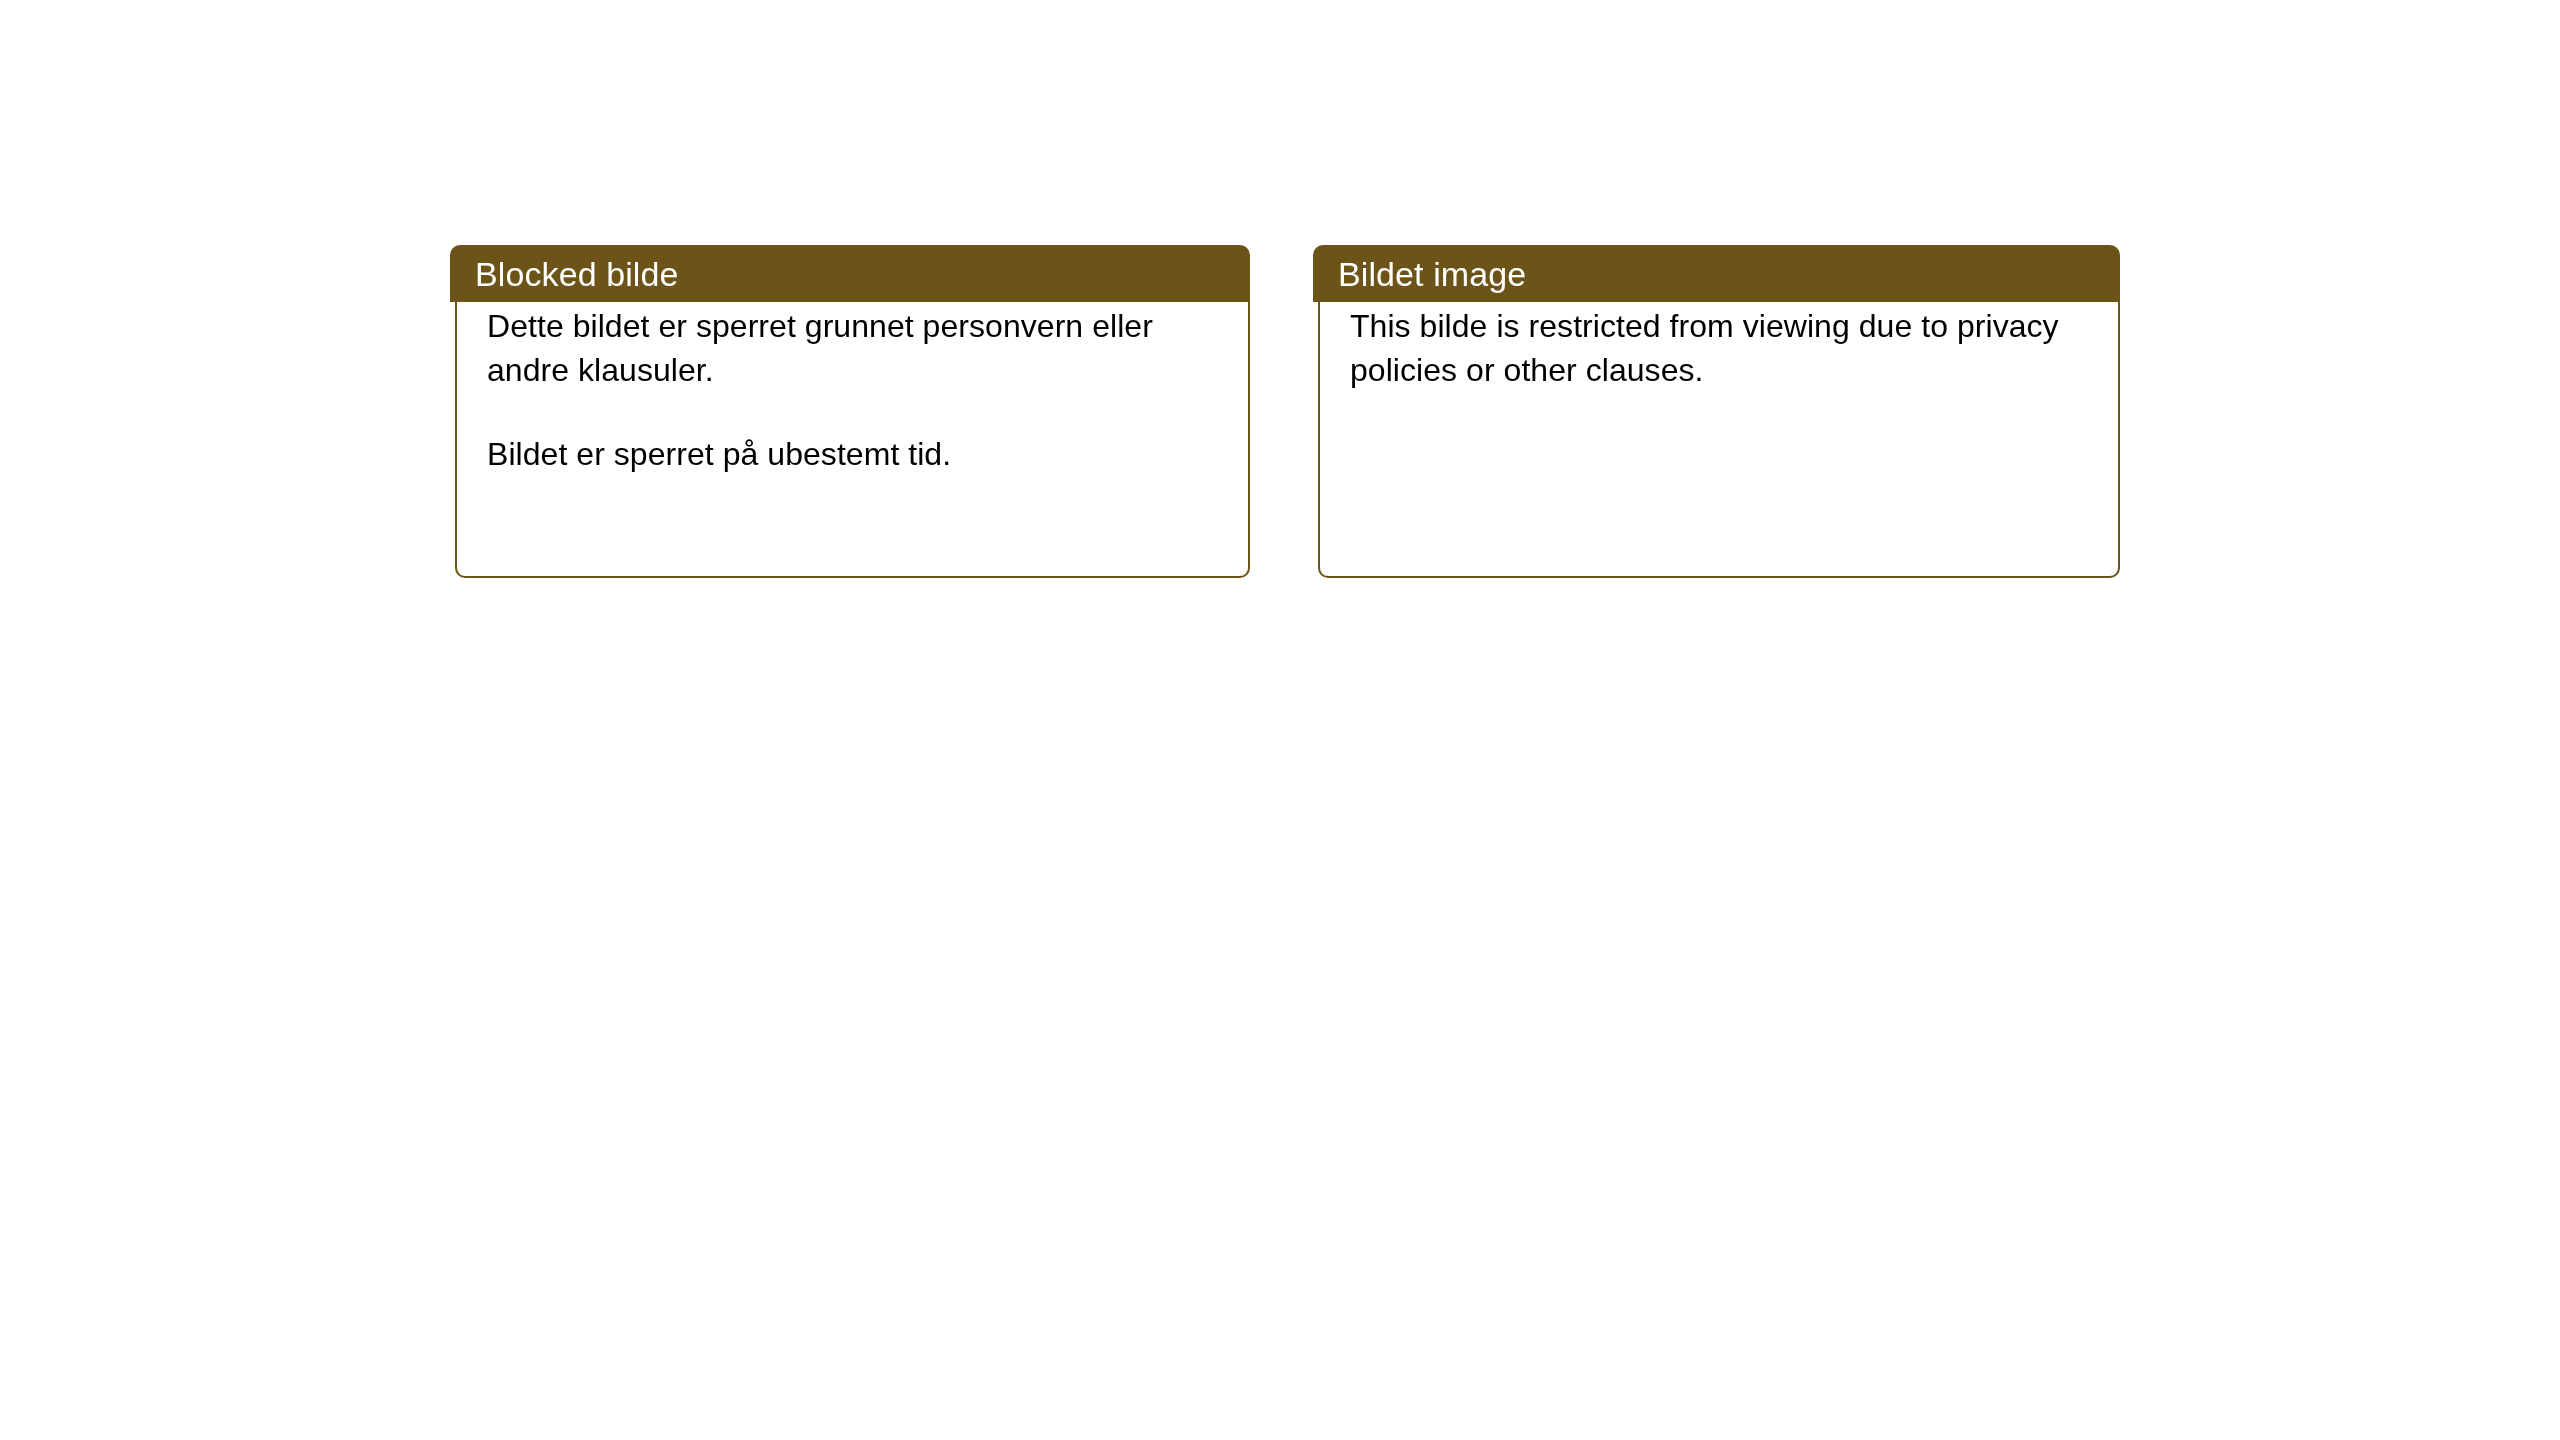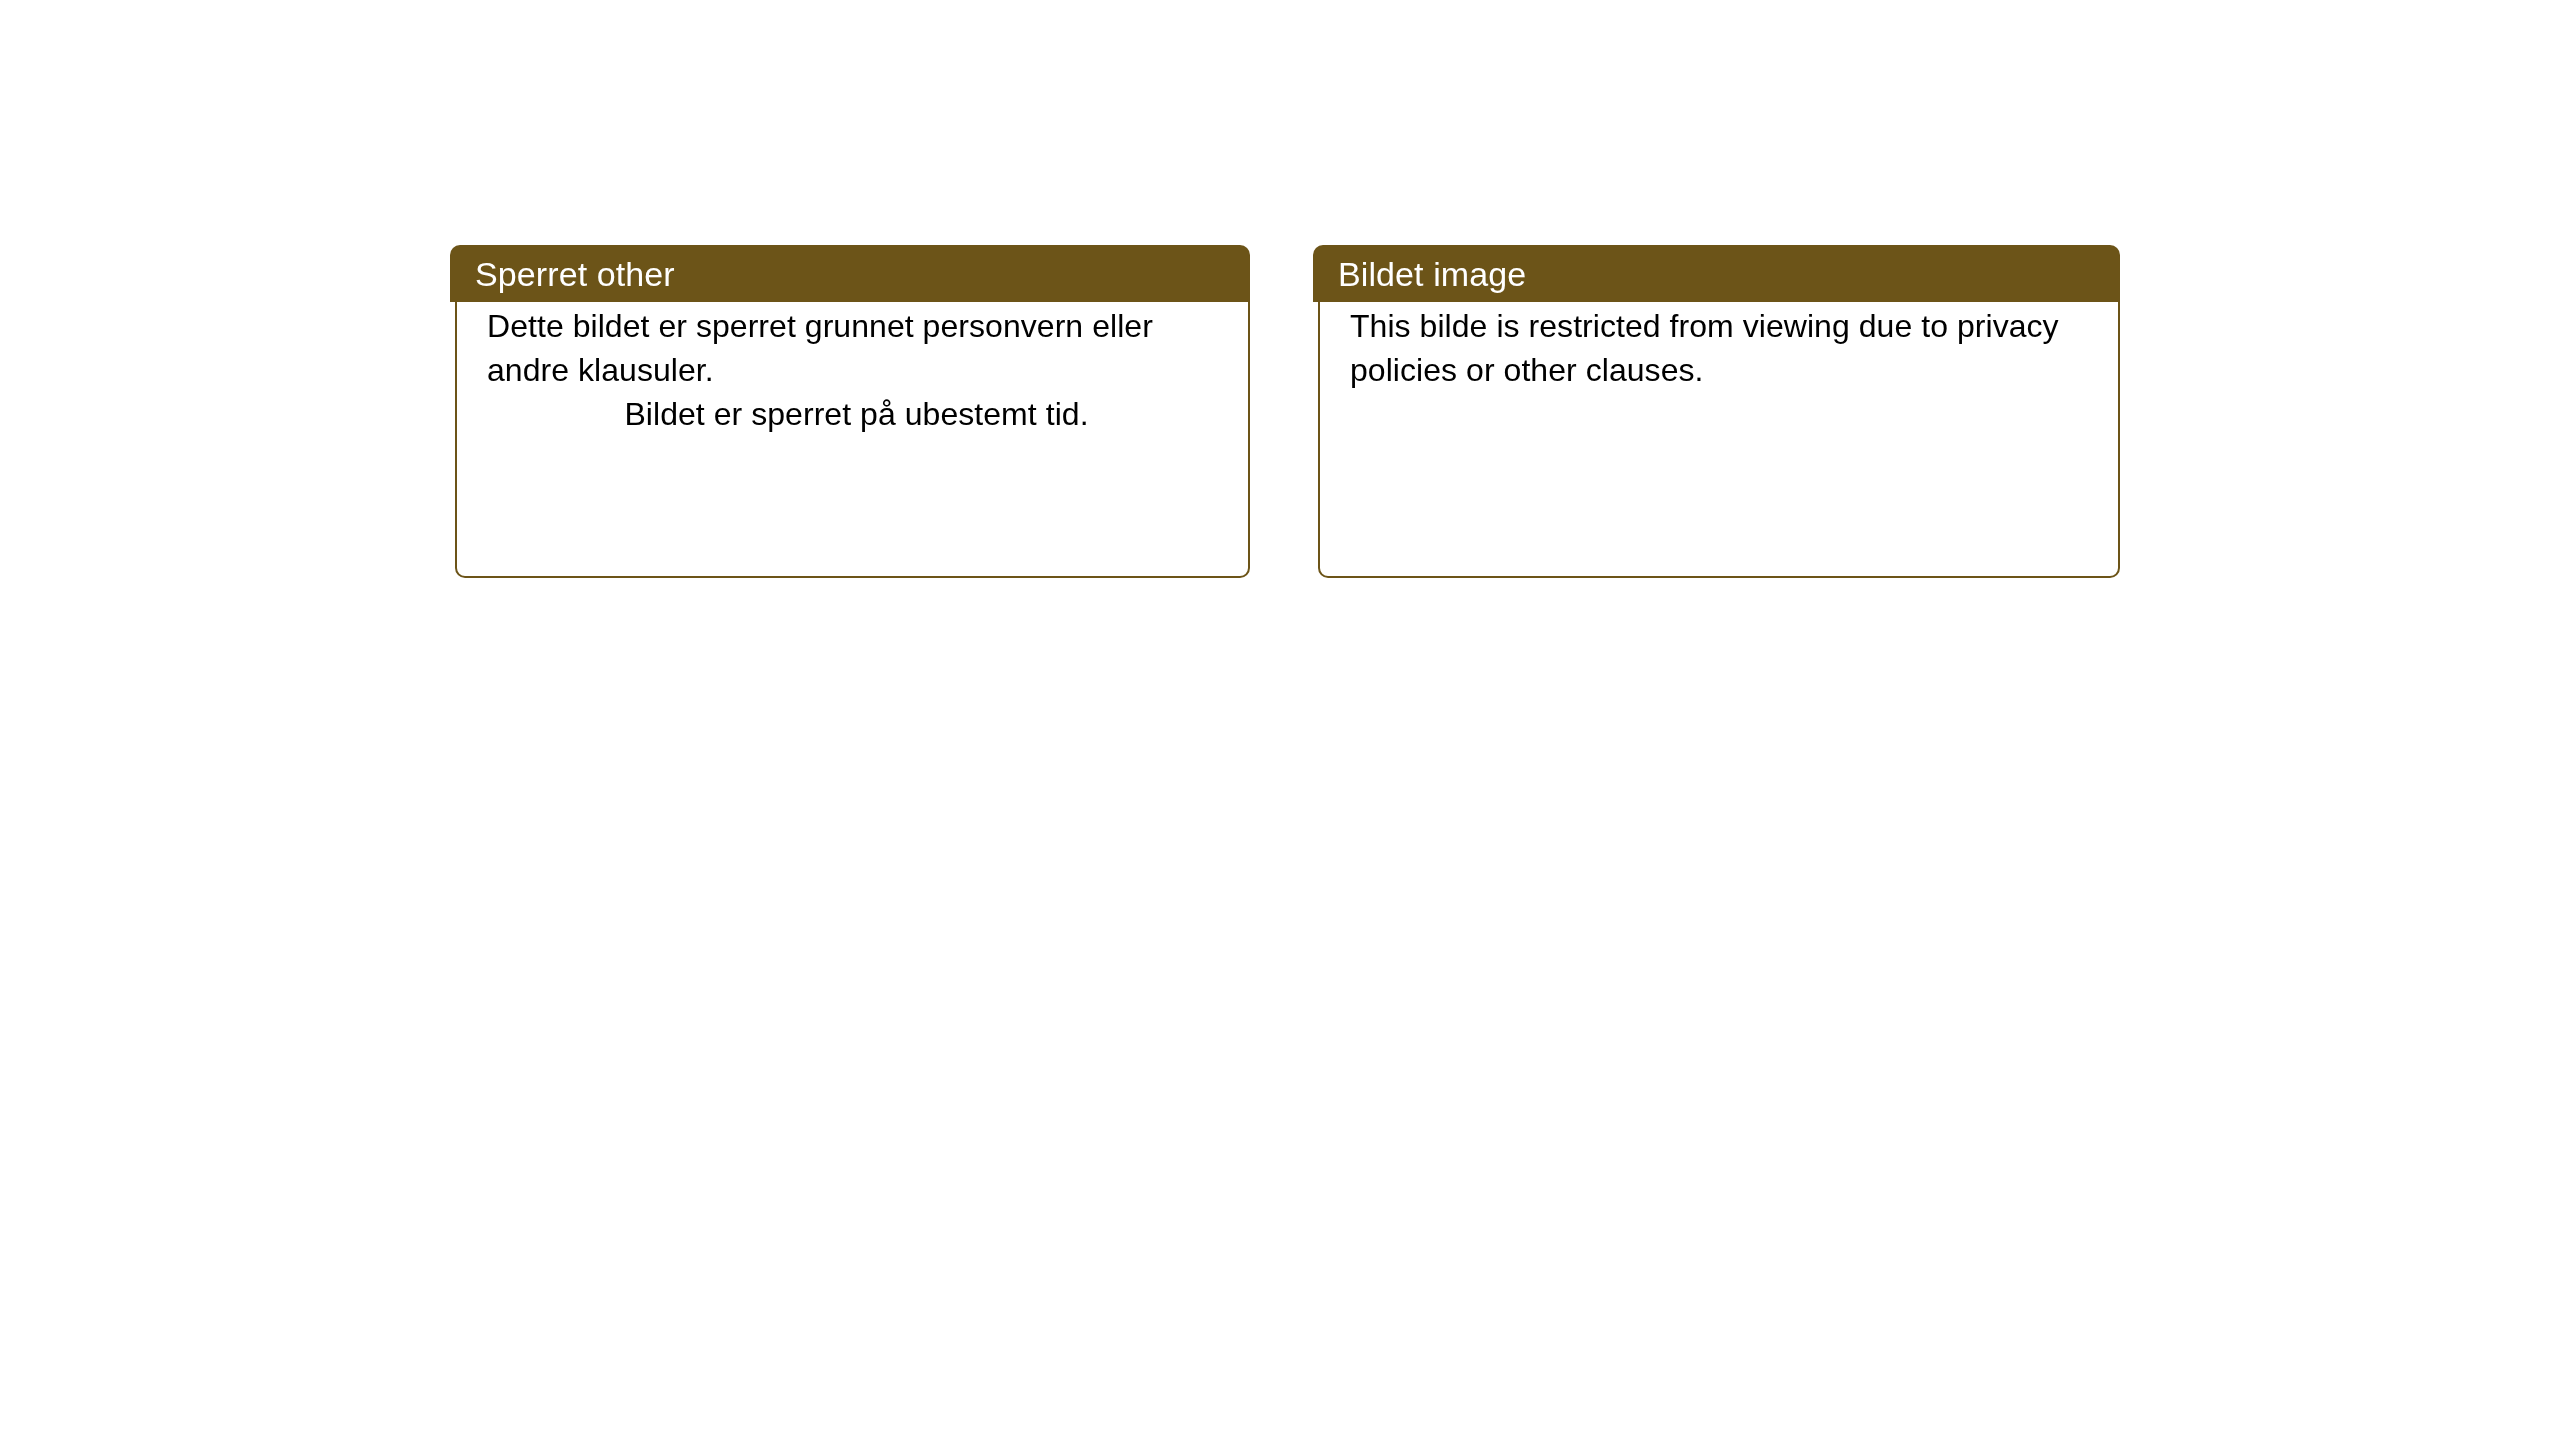--- a/index.html
+++ b/index.html
@@ -77,21 +77,21 @@
   .notice-card .card-para {
     margin: 0;
     color: #000000;
     font-size: 32px;
     line-height: 44px;
     font-weight: 400;
     letter-spacing: 0.05px;
   }
 
   .notice-card .card-para + .card-para {
-    text-align: center;
+    margin-top: 40px;
   }
 
   
   #card-no {
     left: 450px;
     top: 245px;
     width: 800px;
     height: 333px;
   }
 
@@ -108,21 +108,21 @@
 <div id="stage">
 
   <div class="notice-card" id="card-no">
     <div class="card-body">
       <div class="card-body-inner">
         <p class="card-para">Dette bildet er sperret grunnet personvern eller andre klausuler.</p>
         <p class="card-para">Bildet er sperret på ubestemt tid.</p>
       </div>
     </div>
     <div class="card-header">
-      <span class="card-title">Sperret other</span>
+      <span class="card-title">Blocked bilde</span>
     </div>
   </div>
 
   <div class="notice-card" id="card-en">
     <div class="card-body">
       <div class="card-body-inner">
         <p class="card-para">This bilde is restricted from viewing due to privacy policies or other clauses.</p>
       </div>
     </div>
     <div class="card-header">

